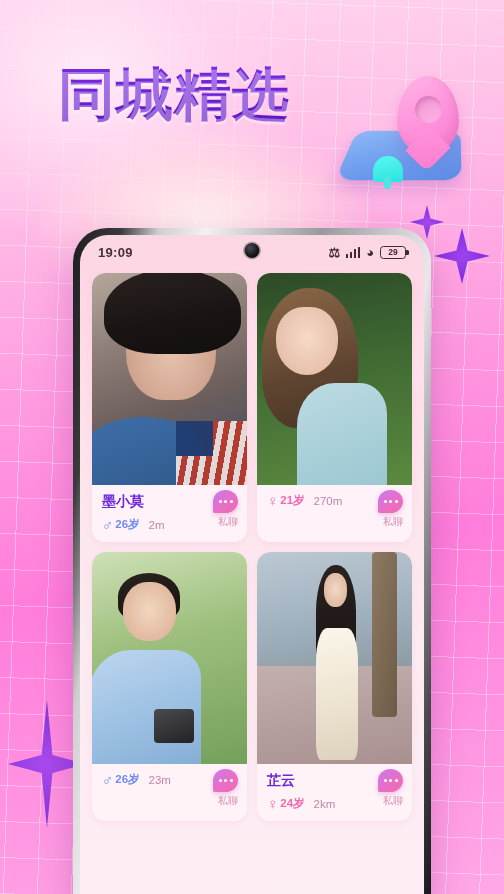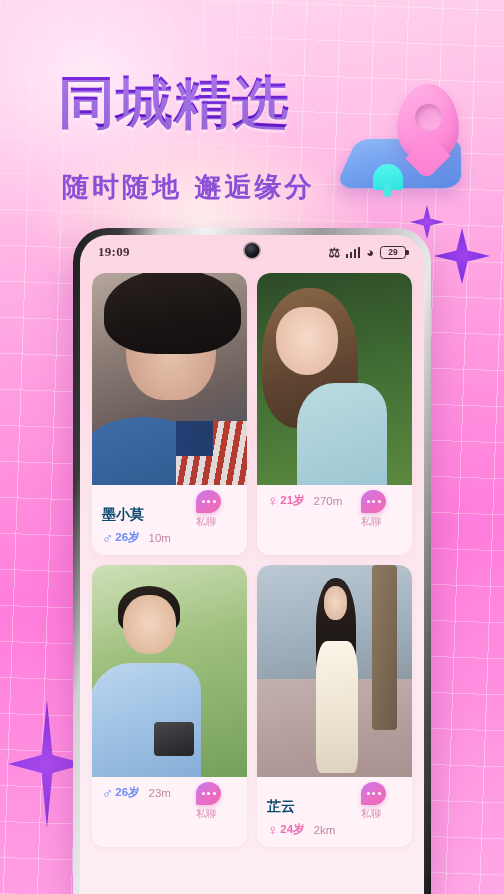--- a/index.html
+++ b/index.html
@@ -24,21 +24,21 @@
     background:radial-gradient(ellipse at center, rgba(255,236,248,.95) 0%, rgba(255,215,240,.55) 45%, rgba(255,200,235,0) 72%);
     pointer-events:none;
   }
   .glow-center{
     position:absolute; left:40px; top:130px; width:330px; height:190px;
     background:radial-gradient(ellipse at center, rgba(255,248,240,.9) 0%, rgba(255,232,225,.45) 48%, rgba(255,220,230,0) 75%);
     pointer-events:none;
   }
 
   
-  .hero{ position:absolute; left:0; top:16px; width:504px; height:232px; }
+  .hero{ position:absolute; left:0; top:8px; width:504px; height:232px; }
   .hero-title{
     position:absolute; left:58px; top:58px;
     font-size:57px; line-height:1; font-weight:900;
     letter-spacing:1px;
     color:#6b1fd1;
     background:linear-gradient(180deg,#7a2ae0 0%,#5e16c4 100%);
     -webkit-background-clip:text; background-clip:text; color:transparent;
     text-shadow:0 3px 0 rgba(255,255,255,.35);
     font-family:"DejaVu Sans","Liberation Sans", sans-serif;
   }
@@ -117,21 +117,21 @@
     position:absolute; left:38%; top:30px; width:230px; height:180px;
     background:radial-gradient(ellipse at center, rgba(255,255,255,.55) 0%, rgba(255,255,255,0) 70%);
     pointer-events:none;
   }
 
   
   .statusbar{
     position:relative; height:34px; display:flex; align-items:center;
     padding:0 18px; color:#46303a; font-size:13px; font-weight:700;
   }
-  .sb-time{ letter-spacing:.3px;font-family:Liberation Serif, serif; }
+  .sb-time{ letter-spacing:.3px; }
   .sb-right{ margin-left:auto; display:flex; align-items:center; gap:6px; }
   .ic-bt{ font-size:13px; color:#3d2a33; }
   .ic-sig{ display:flex; align-items:flex-end; gap:1.5px; height:11px; }
   .ic-sig i{ display:block; width:2.4px; background:#3d2a33; border-radius:.5px; }
   .ic-sig i:nth-child(1){height:4px;} .ic-sig i:nth-child(2){height:6px;}
   .ic-sig i:nth-child(3){height:8.5px;} .ic-sig i:nth-child(4){height:11px;}
   .ic-wifi{ font-size:13px; color:#3d2a33; line-height:1; }
   .ic-batt{
     width:26px; height:13px; border:1.4px solid #3d2a33; border-radius:3.5px;
     display:flex; align-items:center; justify-content:center;
@@ -168,29 +168,29 @@
   .card{
     background:rgba(255,243,249,.92);
     border-radius:13px; overflow:hidden;
     box-shadow:0 2px 7px rgba(210,120,170,.12);
   }
   .card-photo{
     width:100%; height:212px; position:relative; overflow:hidden;
     border-radius:13px 13px 0 0;
   }
   .card-info{ padding:8px 10px 10px 10px; position:relative; }
-  .card-name{ font-size:14px; color:#0c4a6e; font-weight:600; margin-bottom:6px;margin-top:13px; }
+  .card-name{ font-size:14px; color:#6d28d9; font-weight:600; margin-bottom:6px; }
   .card-meta{ display:flex; align-items:center; gap:9px; font-size:11.5px; color:#c087a6; }
   .gender{ display:inline-flex; align-items:center; gap:2px; font-size:11.5px; font-weight:600; }
   .gender.male{ color:#6f8df0; }
   .gender.female{ color:#f06ab2; }
   .gender .sym{ font-size:15px; line-height:1; font-weight:700; }
   .chat-btn{
     position:absolute; right:9px; top:5px; width:42px;
-    display:flex; flex-direction:column; align-items:flex-start; gap:2px; cursor:pointer;
+    display:flex; flex-direction:column; align-items:flex-end; gap:2px; cursor:pointer;
   }
   .chat-bubble{
     width:25px; height:23px; border-radius:50% 50% 50% 8%;
     background:linear-gradient(140deg,#c87af0 0%,#e86ec6 55%,#f06ab2 100%);
     display:flex; align-items:center; justify-content:center; gap:2.5px;
     box-shadow:0 2px 5px rgba(200,100,190,.35);
   }
   .chat-bubble i{ width:3px; height:3px; border-radius:50%; background:#fff; display:block; }
   .chat-label{ font-size:10px; color:#d98fb4; }
 
@@ -255,21 +255,20 @@
 <div class="grid-overlay"></div>
 <div class="glow-tl"></div>
 <div class="glow-center"></div>
 
 <div class="spark spark-a"></div>
 <div class="spark spark-b"></div>
 <div class="spark spark-c"></div>
 
 <div class="hero">
   <div class="hero-title">同城精选</div>
-  <div class="hero-sub">随时随地 邂逅缘分</div>
 
   <div class="pin-art">
     <div class="pin-base"></div>
     <div class="pin-tree"></div>
     <div class="pin-drop"></div>
     <div class="pin-hole"></div>
   </div>
 </div>
 
 <div class="phone">
@@ -302,21 +301,21 @@
               <div class="flag"></div>
             </div>
         </div>
         <div class="card-info">
           <div class="card-name">墨小莫</div>
           <div class="card-meta">
             <span class="gender male">
               <span class="sym">♂</span>
               <span>26岁</span>
             </span>
-            <span>10m</span>
+            <span>2m</span>
           </div>
           <div class="chat-btn">
             <span class="chat-bubble">
                 <i></i>
                 <i></i>
                 <i></i>
               </span>
             <span class="chat-label">私聊</span>
           </div>
         </div>

